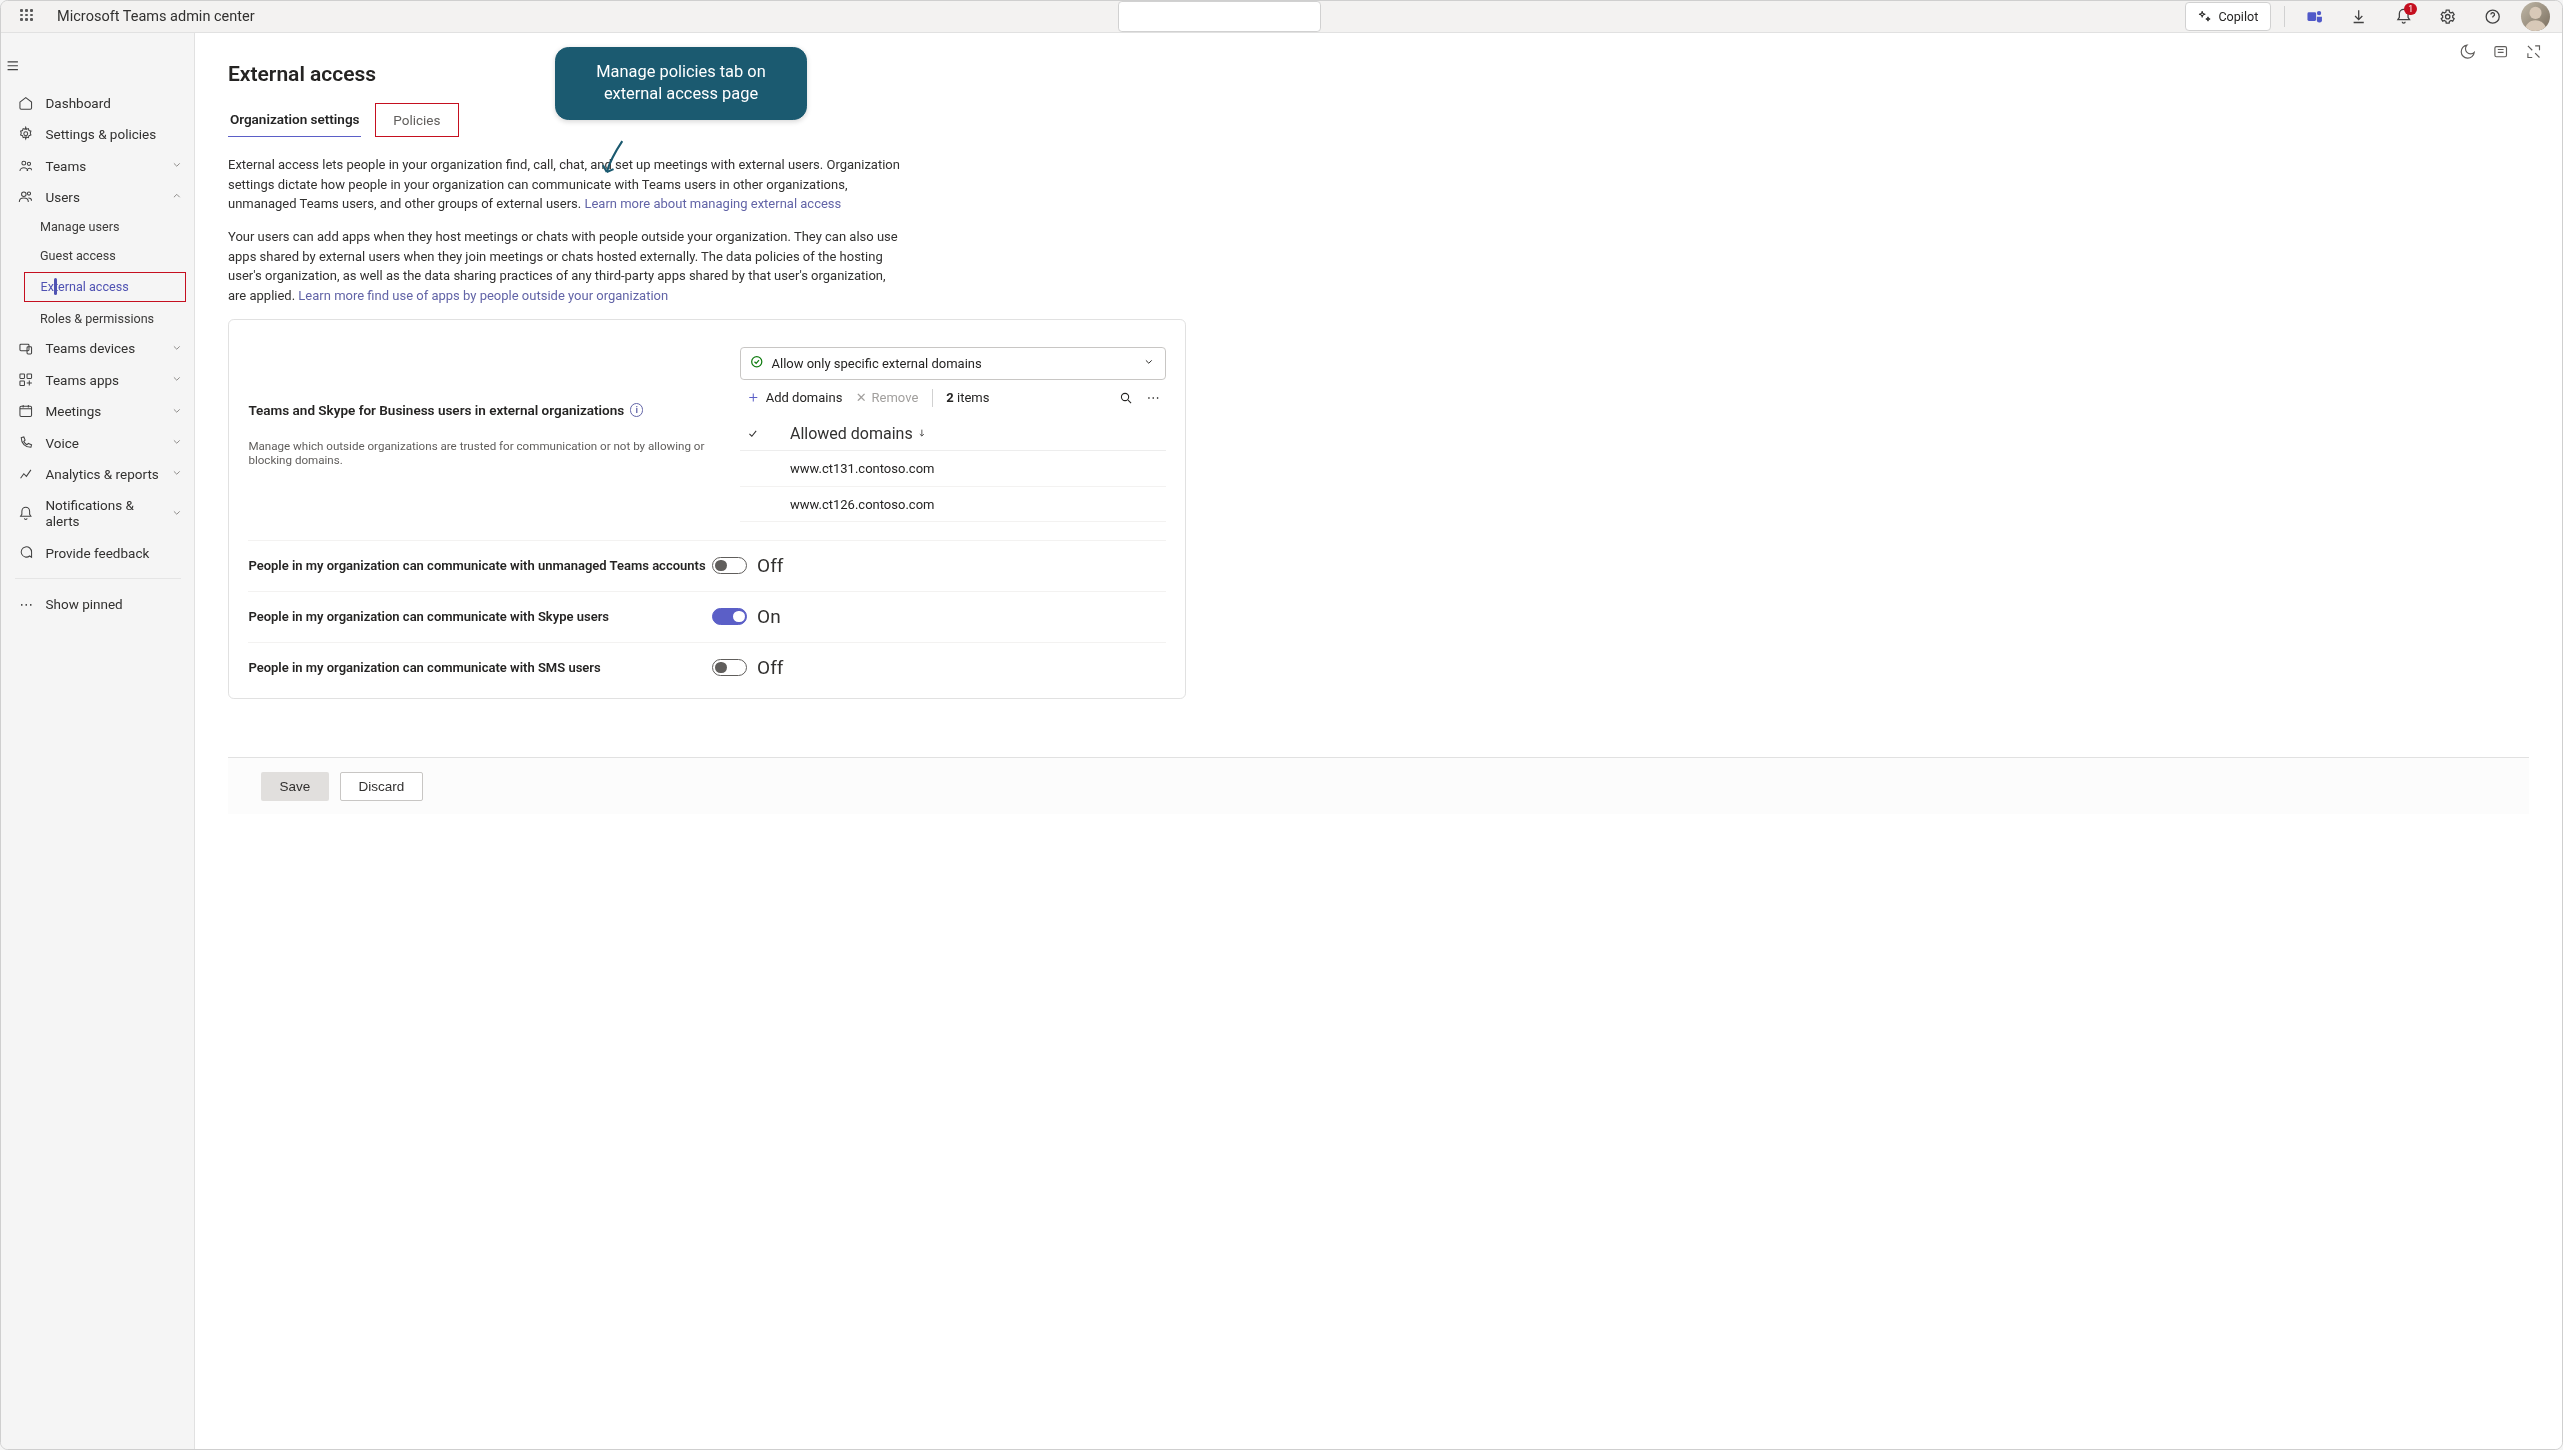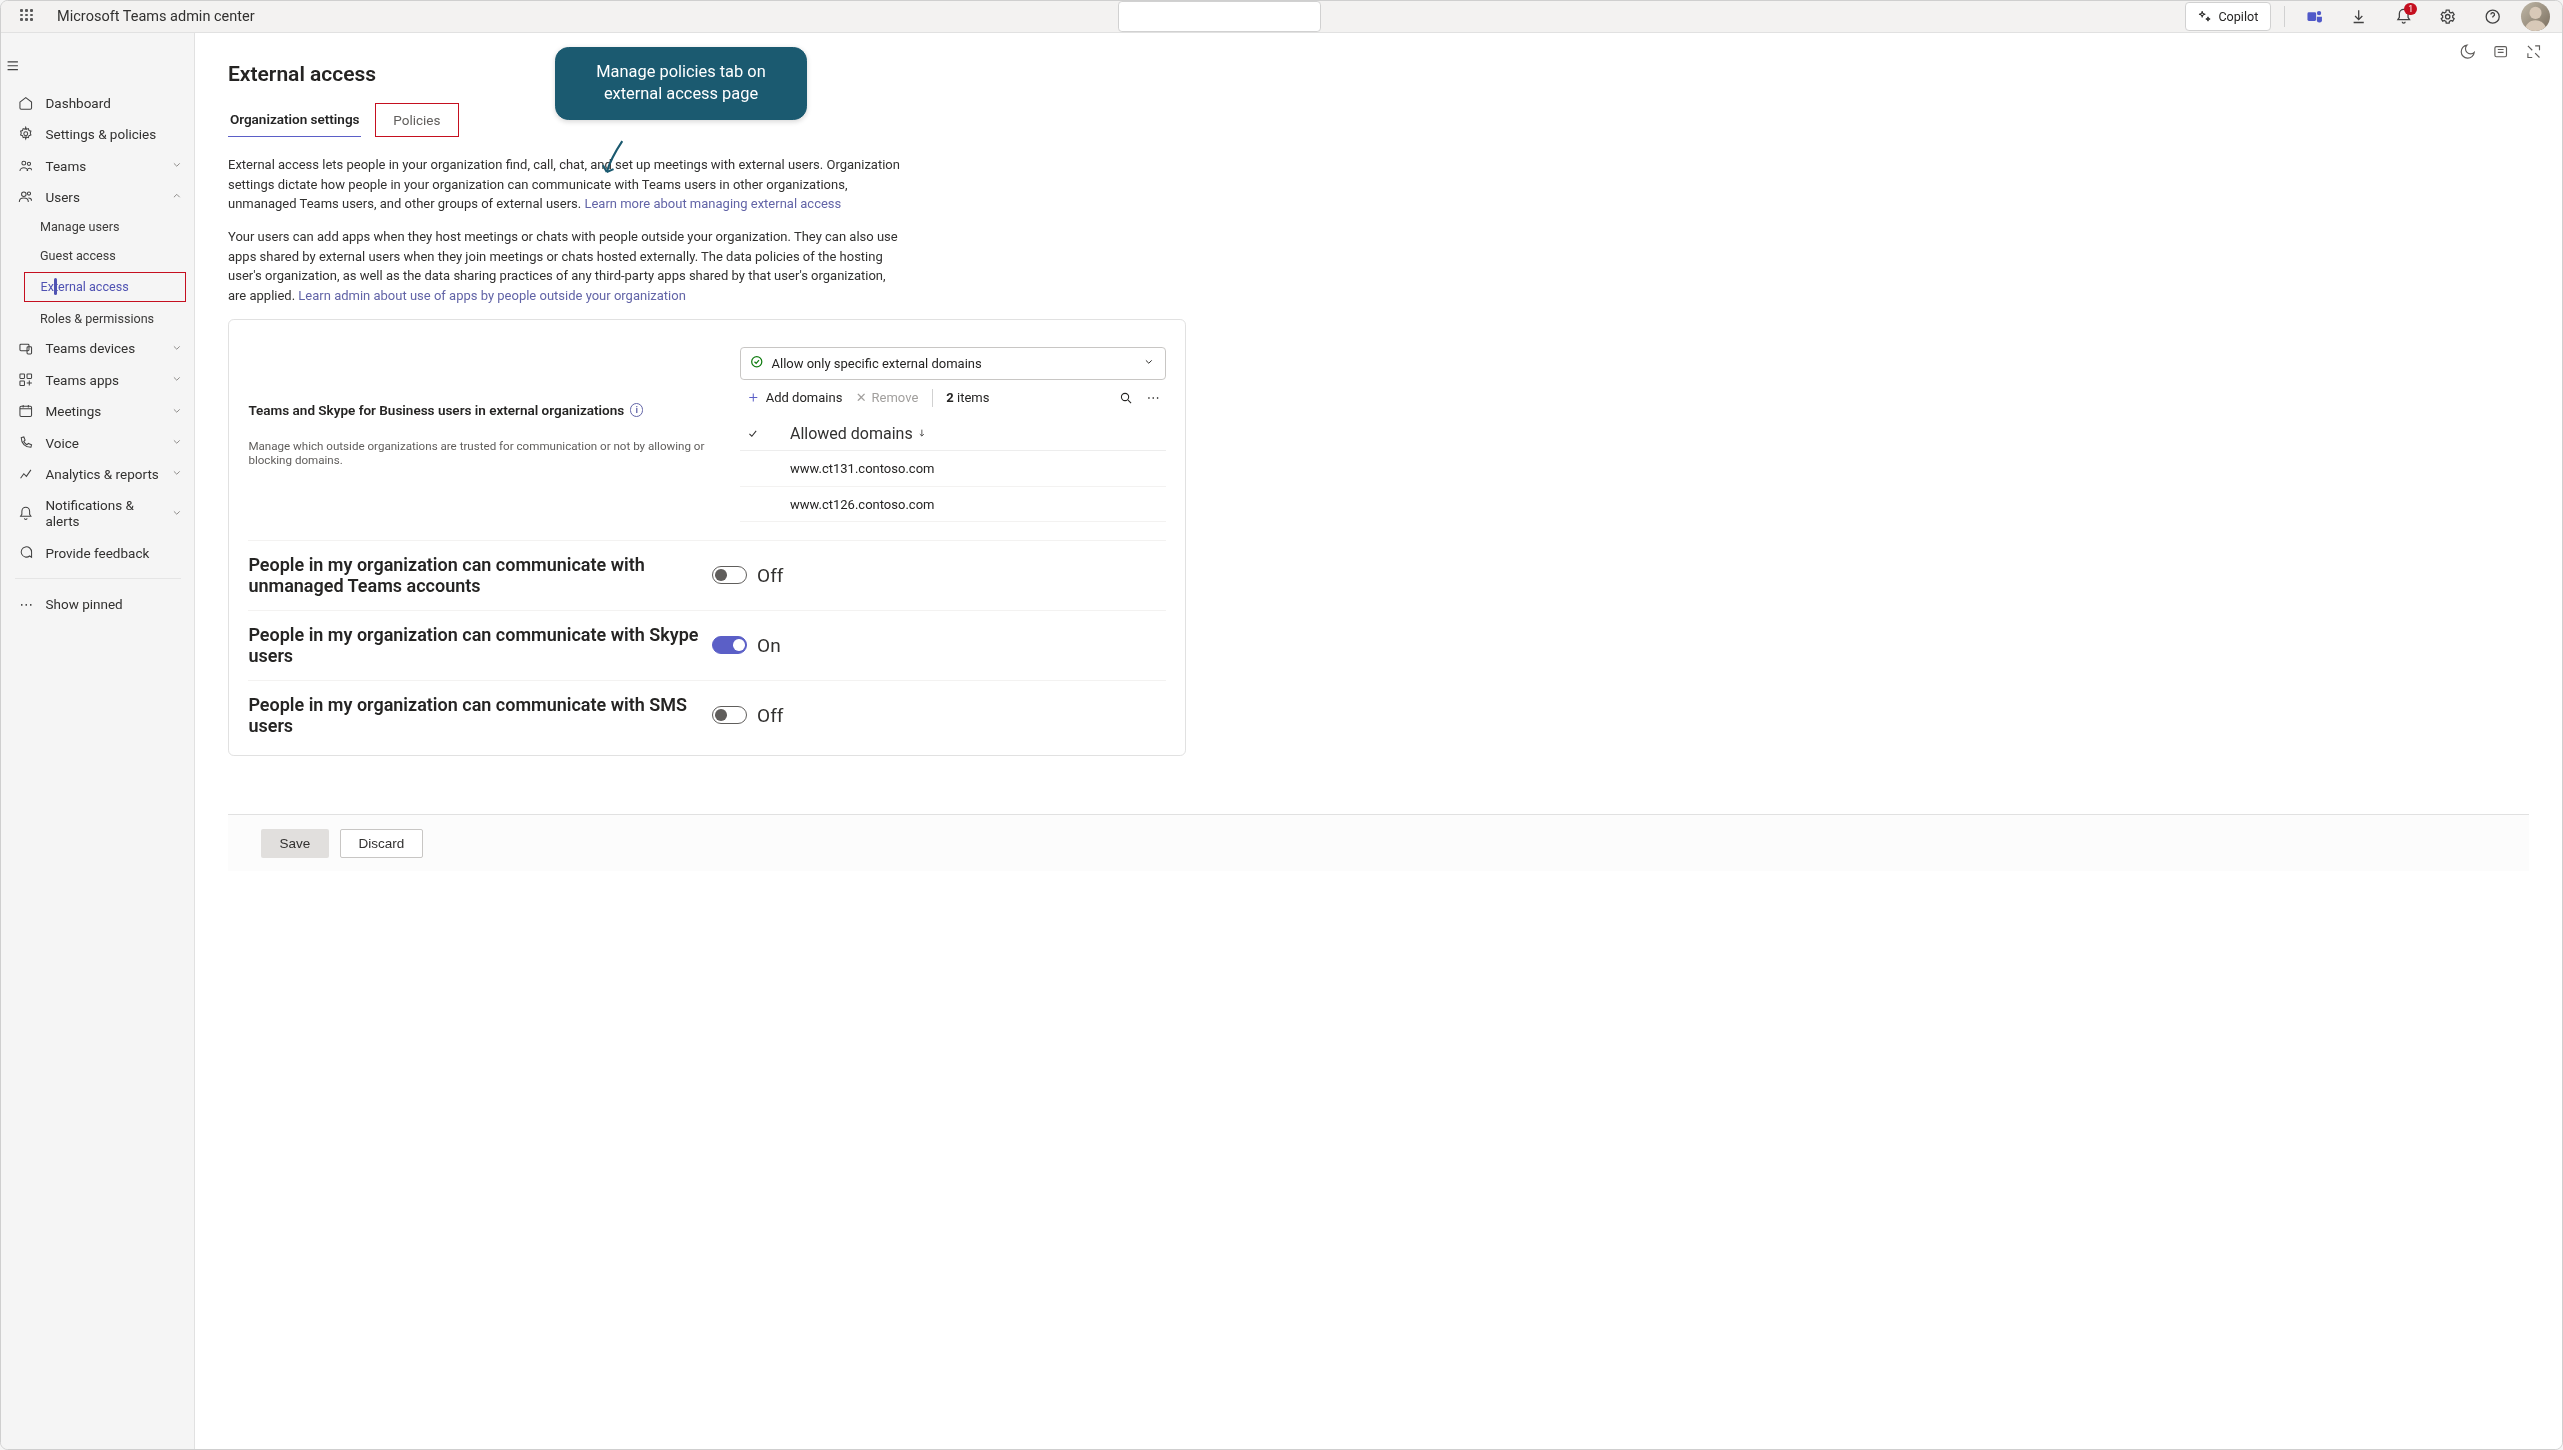--- a/index.html
+++ b/index.html
@@ -181,21 +181,21 @@
     display:flex; align-items:center; gap:19.4px;
     padding:9.7px 5.8px; border-bottom:1px solid #f3f2f1;
     font-size:13px;
   }
   .domain-row .chk { width:15.5px; }
   .toggle-row {
     display:flex; align-items:center; padding:13.5px 0;
     border-top:1px solid #f3f2f1;
   }
   .toggle-row:first-child { border-top:none; }
-  .toggle-label { flex:0 0 464px; font-size:18px; font-weight:600; }
+  .toggle-label { flex:0 0 464px; font-size:13px; font-weight:600; }
   .toggle-ctrl { display:flex; align-items:center; gap:9.7px; }
   .toggle {
     width:35px; height:17.4px; border-radius:9.7px;
     background:#fff; border:1px solid #605e5c;
     position:relative; cursor:pointer;
   }
   .toggle .knob {
     position:absolute; top:1.9px; left:1.9px;
     width:11.6px; height:11.6px; border-radius:50%;
     background:#605e5c;
@@ -489,21 +489,21 @@
         <div class="tab active"><span>Organization settings</span></div>
         <div class="tab boxed"><span>Policies</span></div>
       </div>
 
       <p class="desc">
         <span>External access lets people in your organization find, call, chat, and set up meetings with external users. Organization settings dictate how people in your organization can communicate with Teams users in other organizations, unmanaged Teams users, and other groups of external users. </span>
         <a href="#" class="link">Learn more about managing external access</a>
       </p>
       <p class="desc">
         <span>Your users can add apps when they host meetings or chats with people outside your organization. They can also use apps shared by external users when they join meetings or chats hosted externally. The data policies of the hosting user's organization, as well as the data sharing practices of any third-party apps shared by that user's organization, are applied. </span>
-        <a href="#" class="link">Learn admin about use of apps by people outside your organization</a>
+        <a href="#" class="link">Learn more find use of apps by people outside your organization</a>
       </p>
 
       <div class="card">
         <div class="section-row">
           <div class="section-left">
             <div class="section-title">
               <span>Teams and Skype for Business users in external organizations</span>
               <span class="info-icon">i</span>
             </div>
             <div class="section-sub">Manage which outside organizations are trusted for communication or not by allowing or blocking domains.</div>

